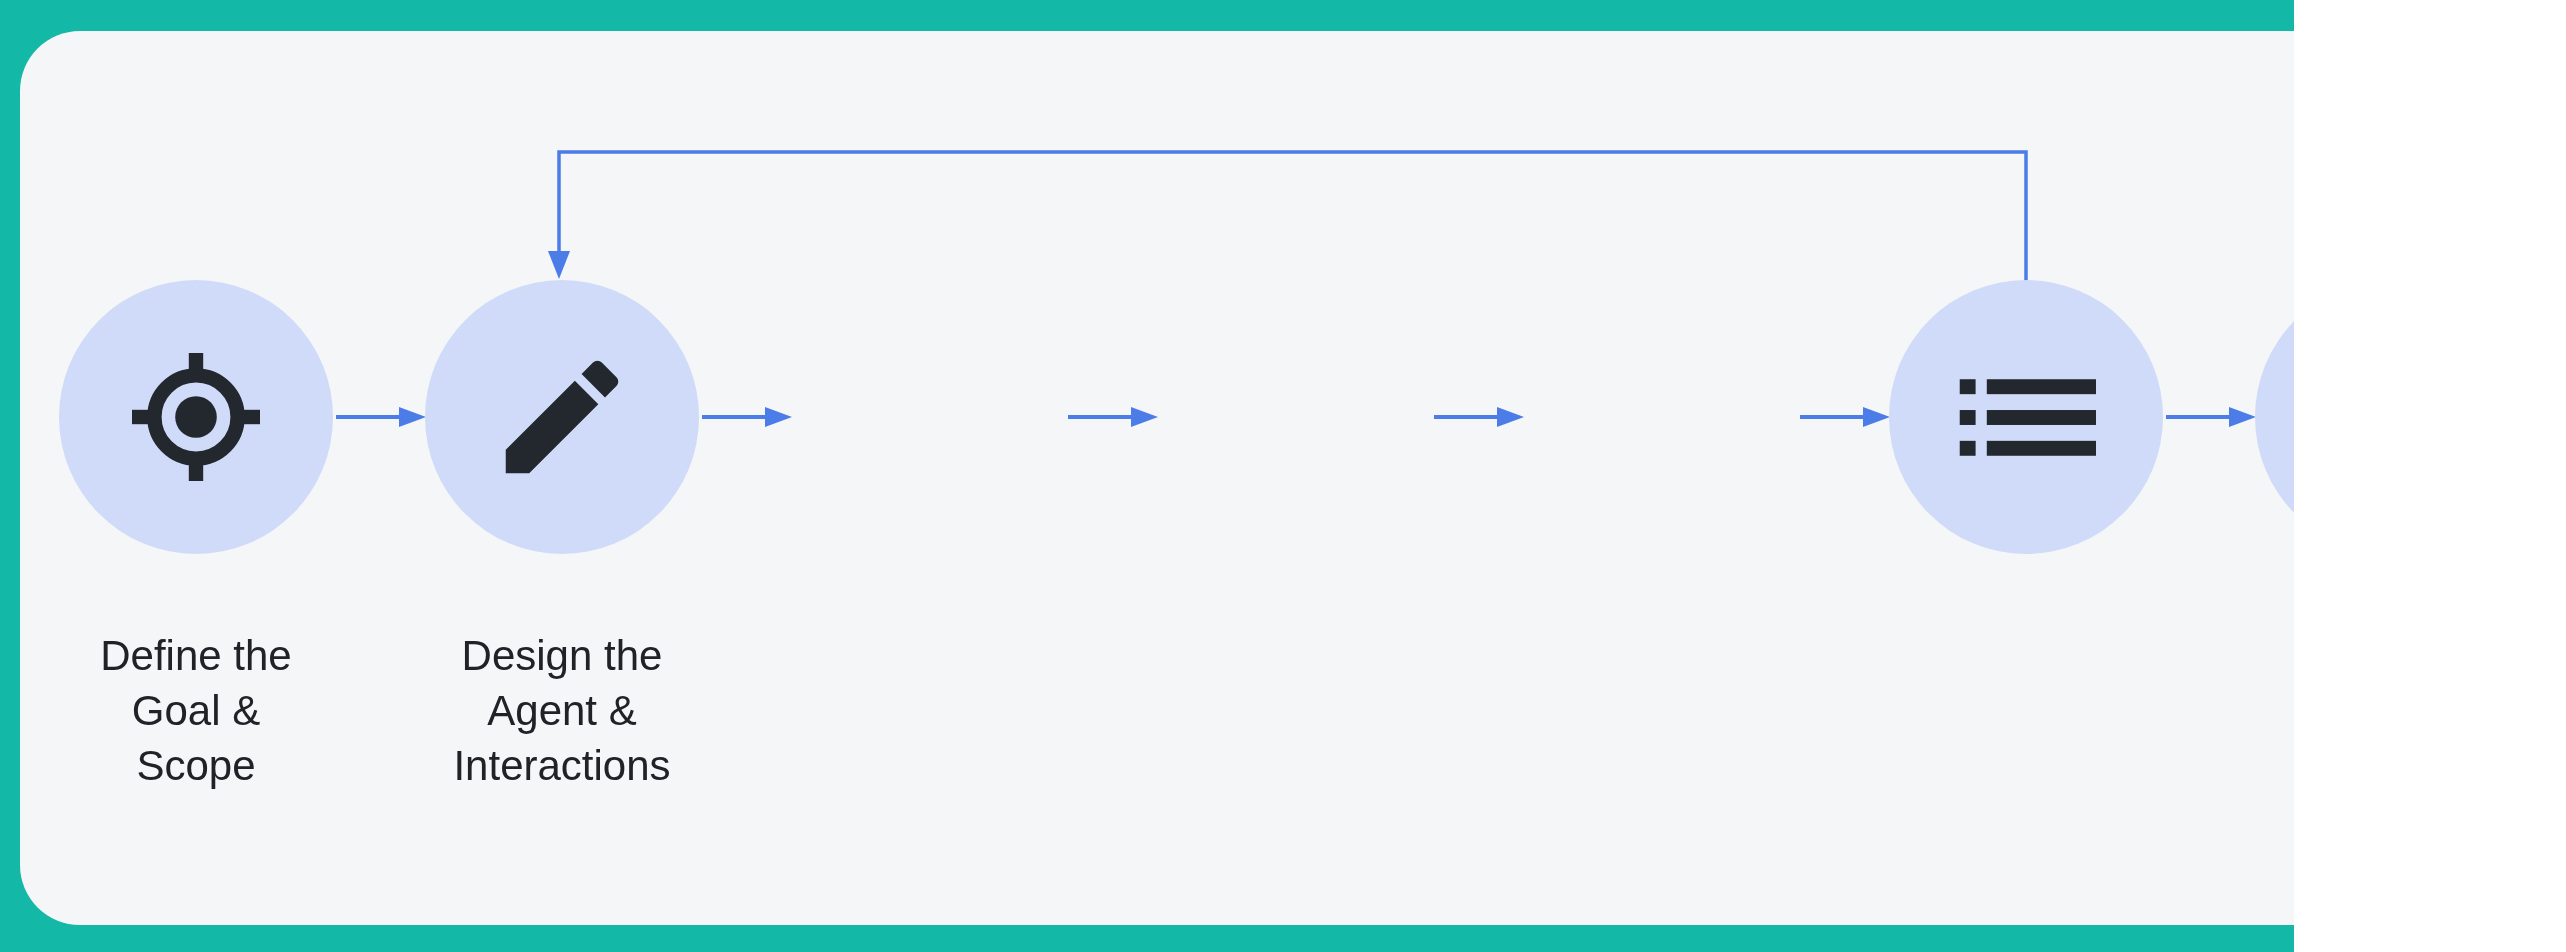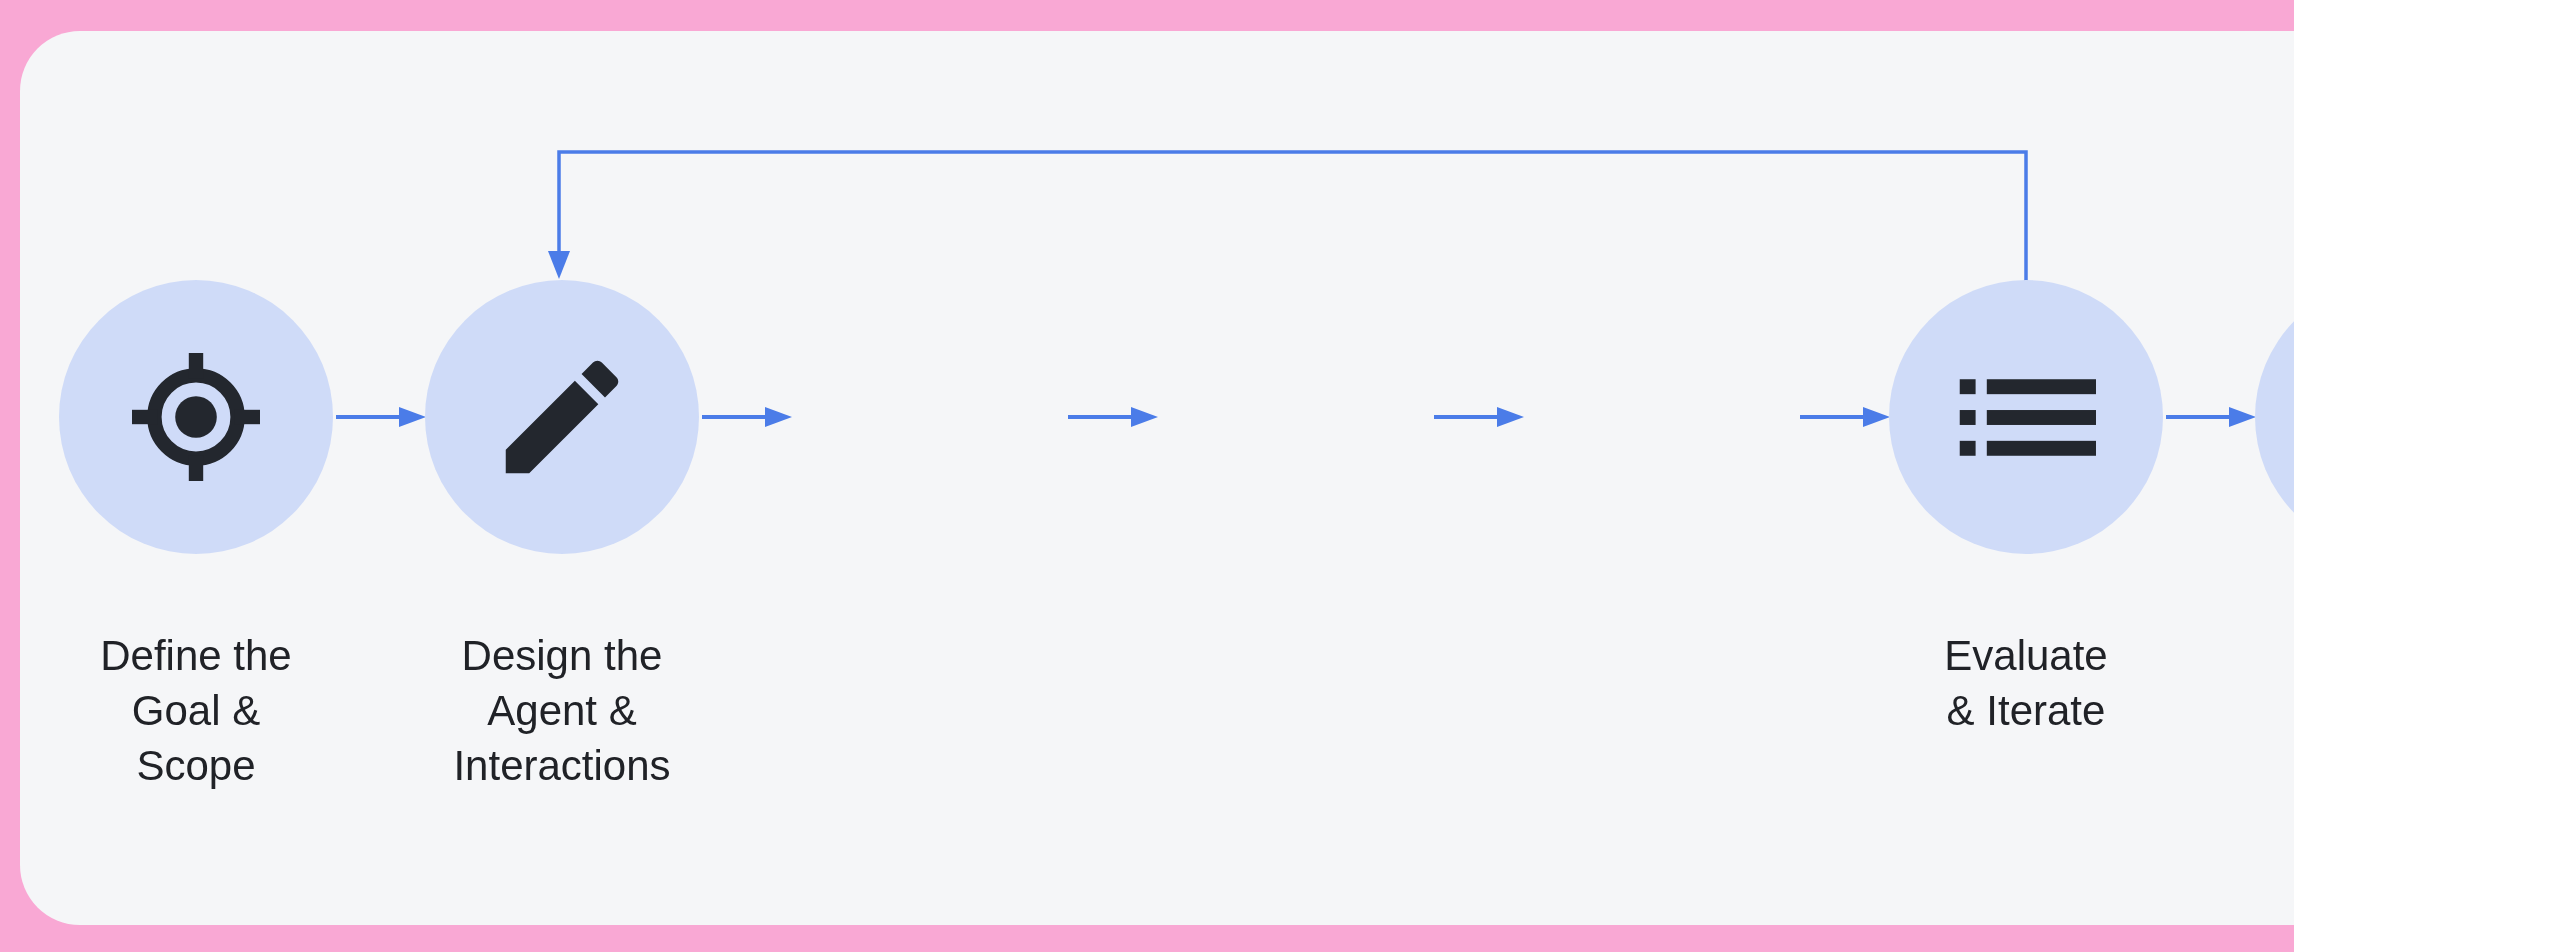--- a/index.html
+++ b/index.html
@@ -1,20 +1,20 @@
 <!DOCTYPE html>
 <html><head>
 <meta charset="utf-8">
 <style>
   html, body { margin: 0; padding: 0; background: #ffffff; }
   .page {
     position: relative;
     width: 2294px;
     height: 952px;
-    background: #f9a8d4;
+    background: #14b8a6;
     font-family: "Liberation Sans", sans-serif;
     overflow: hidden;
   }
   .card {
     position: absolute;
     left: 20px; top: 31px;
     width: 2522px; height: 894px;
     background: #F5F6F8;
     border-radius: 60px;
   }
@@ -125,22 +125,20 @@
     <div class="circle">
       <svg class="icon" width="140" height="77" viewBox="0 0 150 82">
         <rect x="4" y="0" width="17" height="16"></rect>
           <rect x="33" y="0" width="117" height="16"></rect>
         <rect x="4" y="33" width="17" height="16"></rect>
           <rect x="33" y="33" width="117" height="16"></rect>
         <rect x="4" y="66" width="17" height="16"></rect>
           <rect x="33" y="66" width="117" height="16"></rect>
       </svg>
     </div>
-    <div class="label">Evaluate
-&amp; Iterate</div>
   </div>
 
   <div class="step" style="left:2222px">
     <div class="circle">
       <svg class="icon" width="160" height="160" viewBox="0 0 24 24">
         <path d="M21.5 15.5v-2l-8-5V3c0-.83-.67-1.5-1.5-1.5S10.5 2.17 10.5 3v5.5l-8 5v2l8-2.5v5.5l-2 1.5v1.5l3.5-1 3.5 1V20l-2-1.5V13l8 2.5z"></path>
       </svg>
     </div>
   </div>
 </div>

